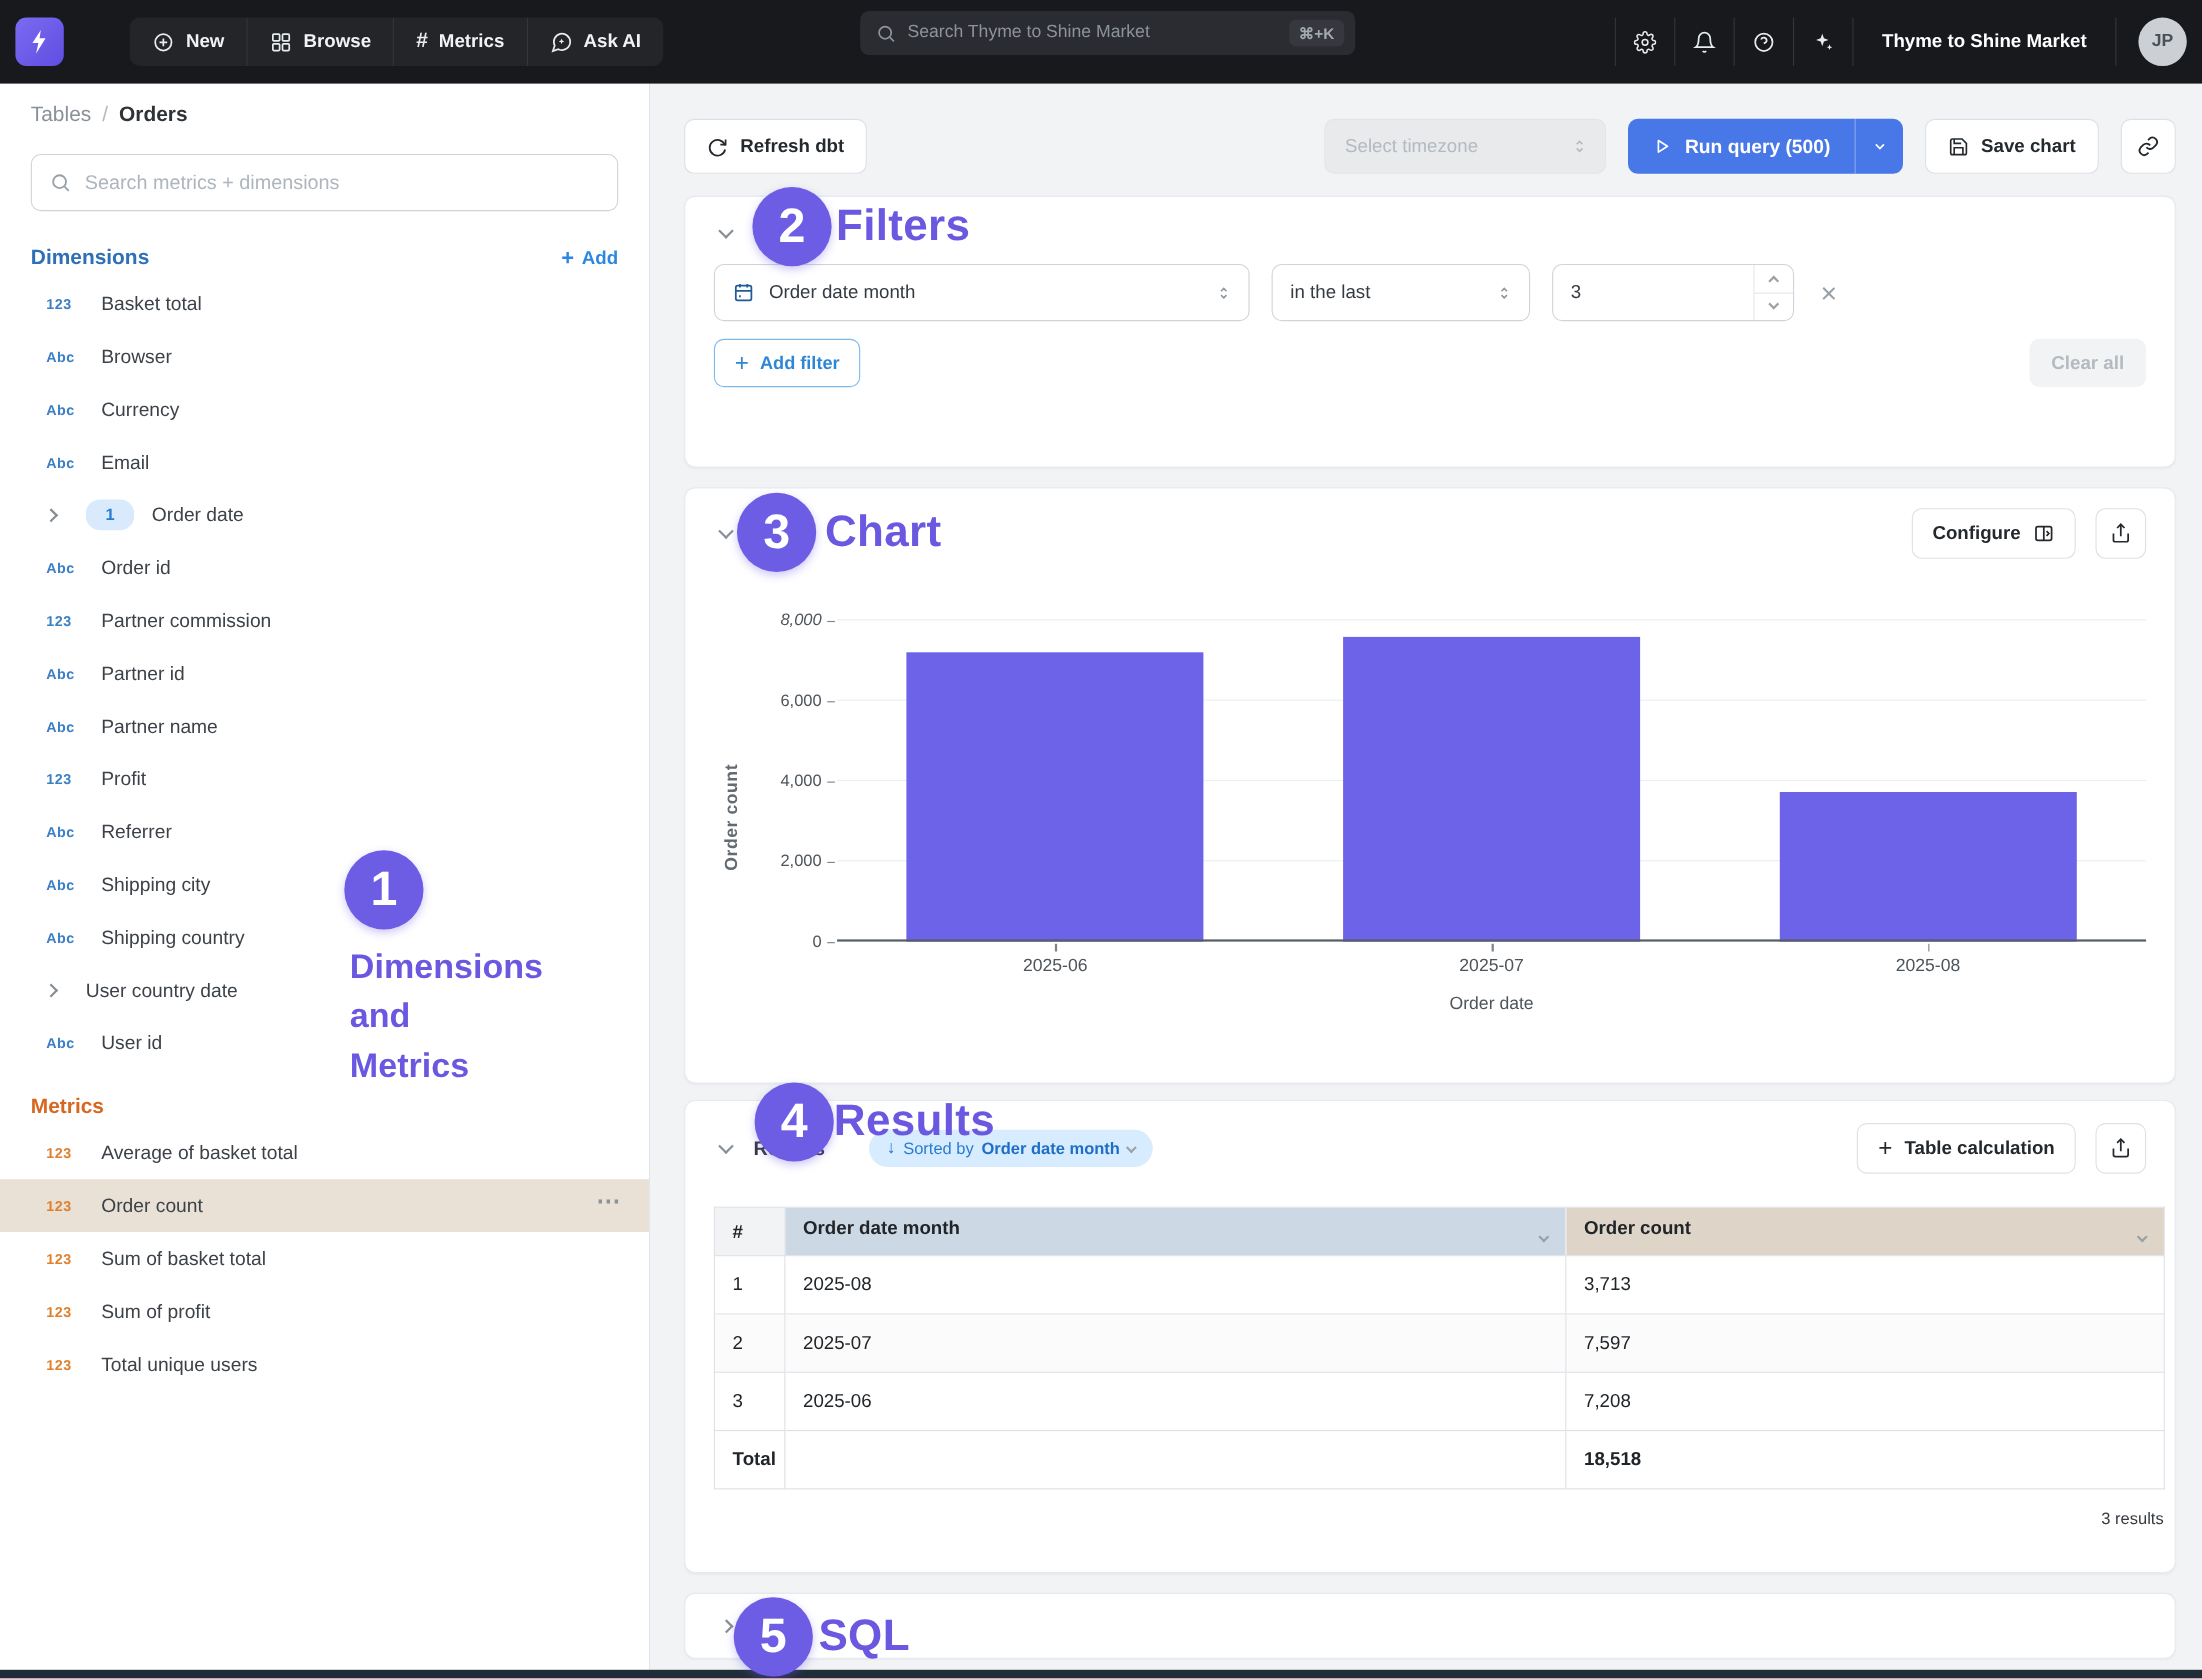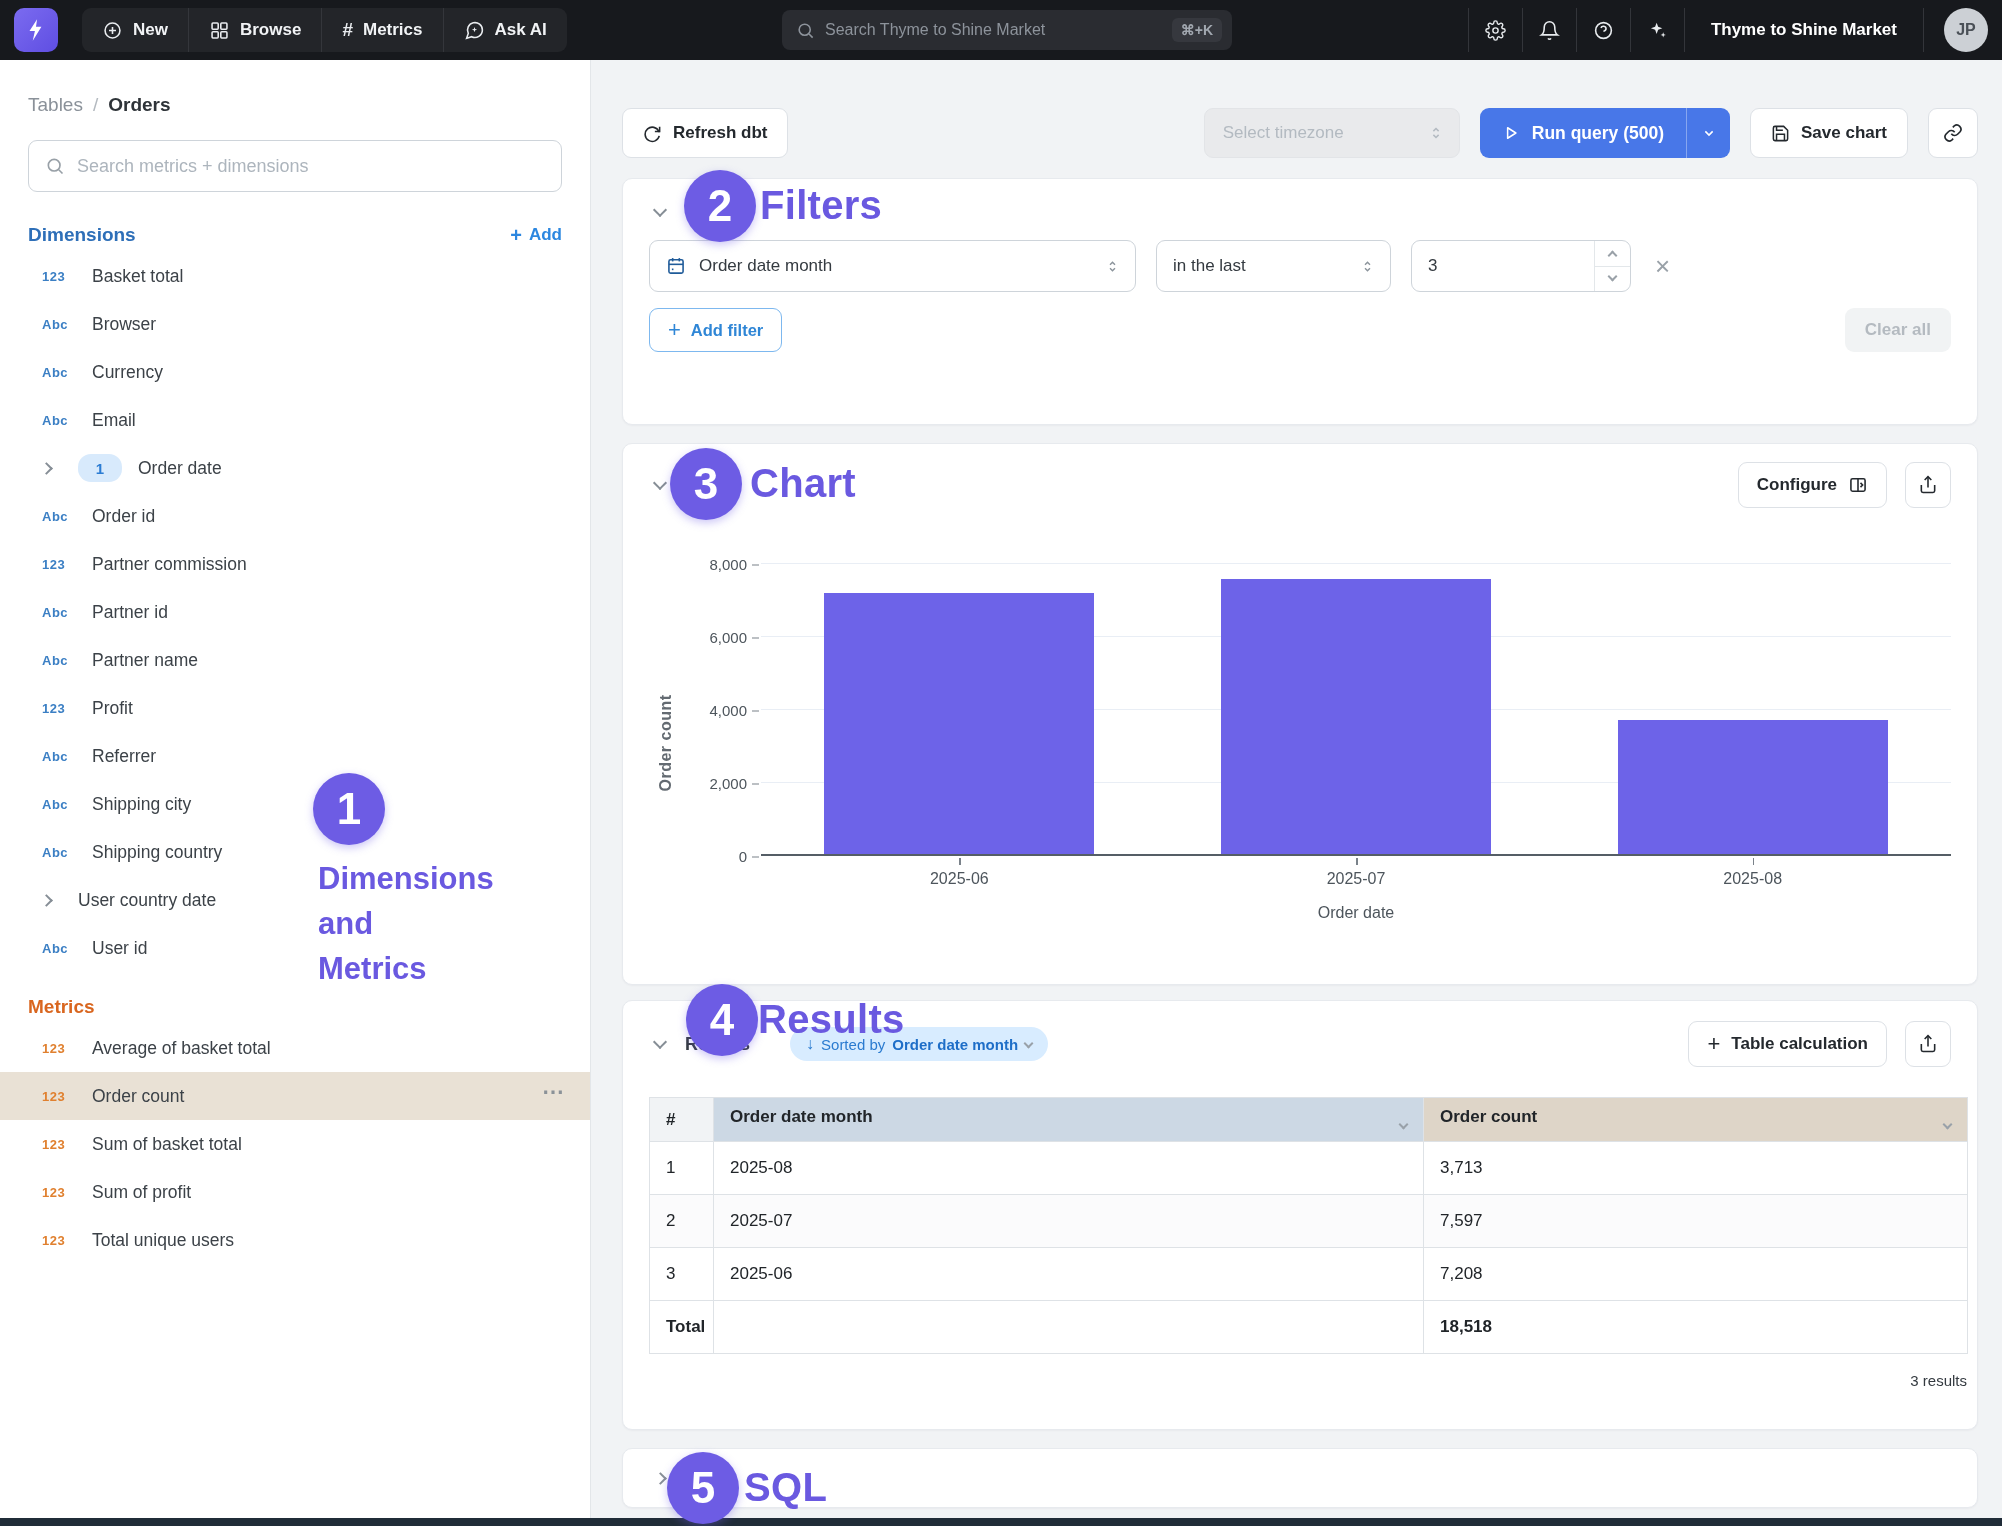--- a/index.html
+++ b/index.html
@@ -6,21 +6,21 @@
   html,body { width:2002px; height:1526px; }
   body { position:relative; background:#f1f3f5; font-family:"Liberation Sans", sans-serif; overflow:hidden; color:#343a40; }
 
   
   .chev { display:inline-block; width:10px; height:10px; border-right:2.2px solid #868e96; border-bottom:2.2px solid #868e96; }
   .chev-d { transform:rotate(45deg); margin-top:-4px; }
   .chev-r { transform:rotate(-45deg); width:9px; height:9px; }
   .chev.sm { width:7px; height:7px; border-color:#99a1a9; }
 
   
-  .navbar { position:absolute; top:0; left:0; right:0; height:60px; background:#17191d; display:flex; align-items:center; padding:0 14px; z-index:5; }
+  .navbar { position:absolute; top:0; left:0; right:0; height:76px; background:#17191d; display:flex; align-items:center; padding:0 14px; z-index:5;gap:36px; }
   .logo { width:44px; height:44px; border-radius:10px; background:linear-gradient(135deg,#7b6bf0,#5f4ee2); display:flex; align-items:center; justify-content:center; margin-right:24px; flex:0 0 auto; }
   .nav-group { display:flex; align-items:stretch; height:44px; background:#232529; border-radius:9px; overflow:hidden; }
   .nav-item { display:flex; align-items:center; gap:10px; padding:0 20px; color:#f1f3f5; font-size:17px; font-weight:600; cursor:pointer; border-right:1px solid #34363b; }
   .nav-item:last-child { border-right:none; }
   .nav-item svg, .nav-item .hash { color:#e9ecef; }
   .hash { font-size:19px; font-weight:700; }
   .nav-search { margin-left:auto; margin-right:auto; width:450px; height:40px; background:#2a2c31; border-radius:8px; display:flex; align-items:center; padding:0 10px 0 14px; gap:10px; position:absolute; left:782px; top:10px; cursor:text; }
   .nav-search .ph { color:#8d939b; font-size:16px; flex:1; white-space:nowrap; overflow:hidden; }
   .kbd { background:#36383e; color:#a2a8b0; border-radius:6px; font-size:14px; padding:4px 9px; font-weight:600; }
   .nav-right { margin-left:auto; display:flex; align-items:center; height:44px; }
@@ -528,21 +528,21 @@
     </div>
     <div class="chart-area">
       <div class="y-title">
           <span>Order count</span>
         </div>
       <div class="y-axis">
           <div class="ytick" style="bottom: 0%;">0</div>
           <div class="ytick" style="bottom: 25%;">2,000</div>
           <div class="ytick" style="bottom: 50%;">4,000</div>
           <div class="ytick" style="bottom: 75%;">6,000</div>
-          <div class="ytick" style="bottom: 100%;">8,000</div>
+          <div class="ytick" style="bottom: 100%; font-style: italic;">8,000</div>
         </div>
       <div class="plot-col">
         <div class="plot">
             <div class="gridline" style="bottom: 100%;"></div>
             <div class="gridline" style="bottom: 75%;"></div>
             <div class="gridline" style="bottom: 50%;"></div>
             <div class="gridline" style="bottom: 25%;"></div>
             <div class="gridline baseline" style="bottom: 0%;"></div>
           <div class="bars">
               <div class="bar-slot">

